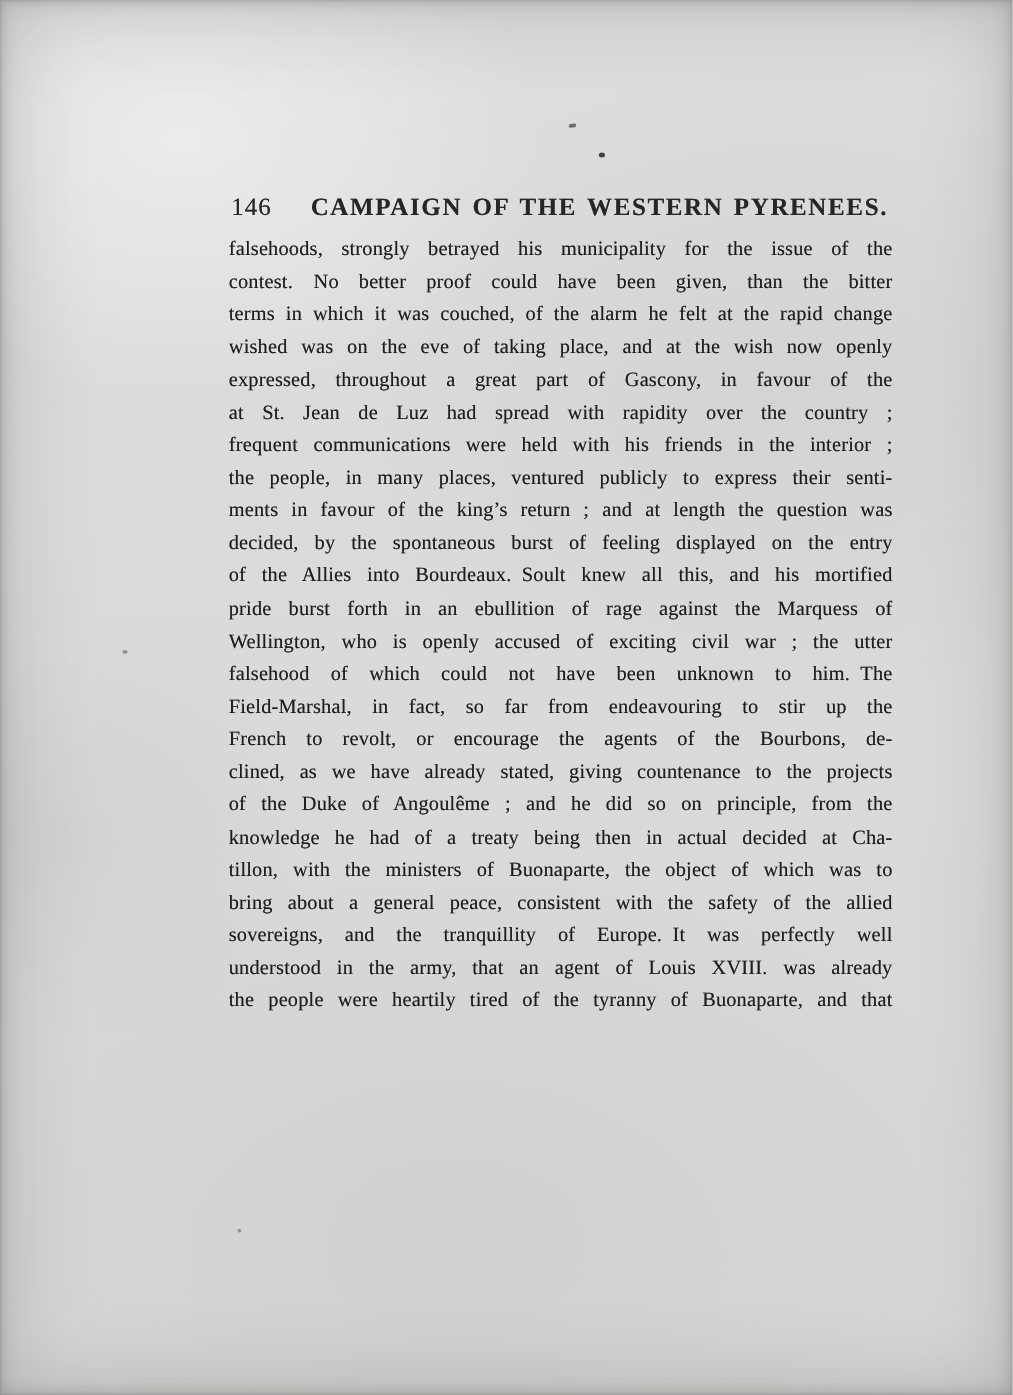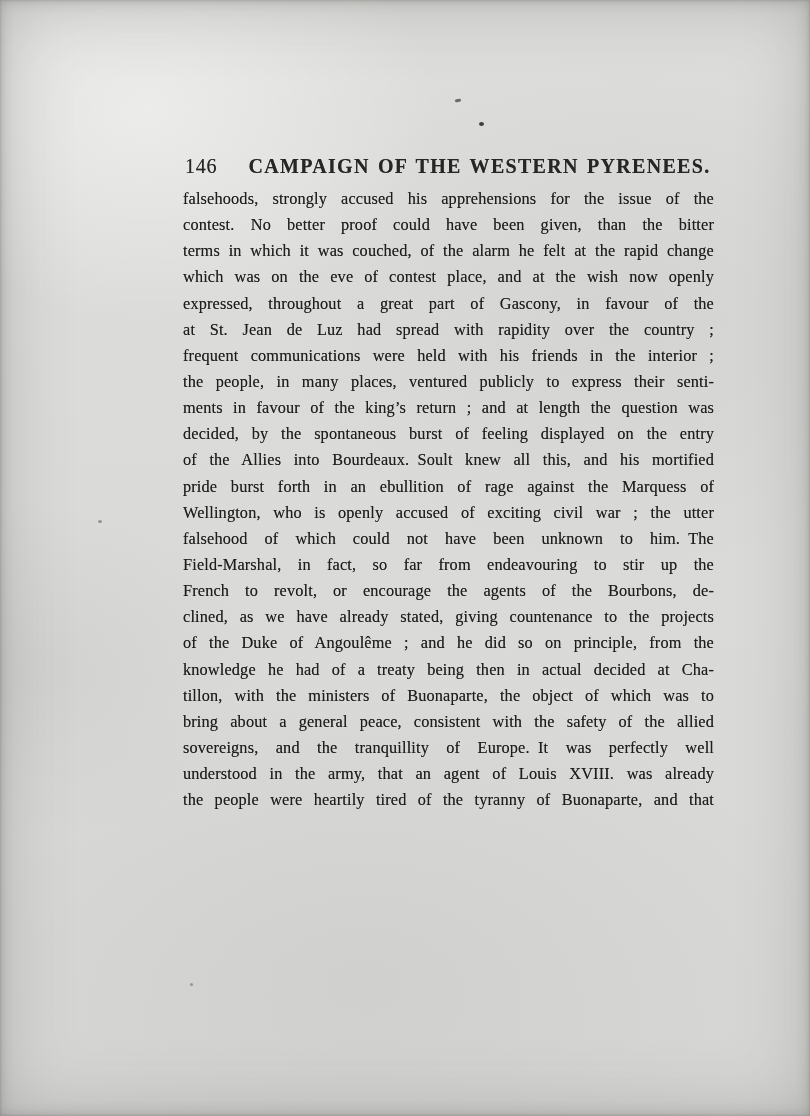--- a/index.html
+++ b/index.html
@@ -87,24 +87,24 @@
 <body>
 
 <div class="scan">
 
   <div class="running-head">
     <span class="page-number">146</span>
     <div class="head-title">CAMPAIGN OF THE WESTERN PYRENEES.</div>
   </div>
 
   <div class="body-text">
-    <div class="line">falsehoods, strongly accused his apprehensions for the issue of the</div>
+    <div class="line">falsehoods, strongly betrayed his municipality for the issue of the</div>
     <div class="line">contest. No better proof could have been given, than the bitter</div>
     <div class="line">terms in which it was couched, of the alarm he felt at the rapid change</div>
-    <div class="line">which was on the eve of contest place, and at the wish now openly</div>
+    <div class="line">wished was on the eve of taking place, and at the wish now openly</div>
     <div class="line">expressed, throughout a great part of Gascony, in favour of the</div>
     <div class="line">at St. Jean de Luz had spread with rapidity over the country ;</div>
     <div class="line">frequent communications were held with his friends in the interior ;</div>
     <div class="line">the people, in many places, ventured publicly to express their senti-</div>
     <div class="line">ments in favour of the king’s return ; and at length the question was</div>
     <div class="line">decided, by the spontaneous burst of feeling displayed on the entry</div>
     <div class="line">of the Allies into Bourdeaux. Soult knew all this, and his mortified</div>
     <div class="line">pride burst forth in an ebullition of rage against the Marquess of</div>
     <div class="line">Wellington, who is openly accused of exciting civil war ; the utter</div>
     <div class="line">falsehood of which could not have been unknown to him. The</div>

